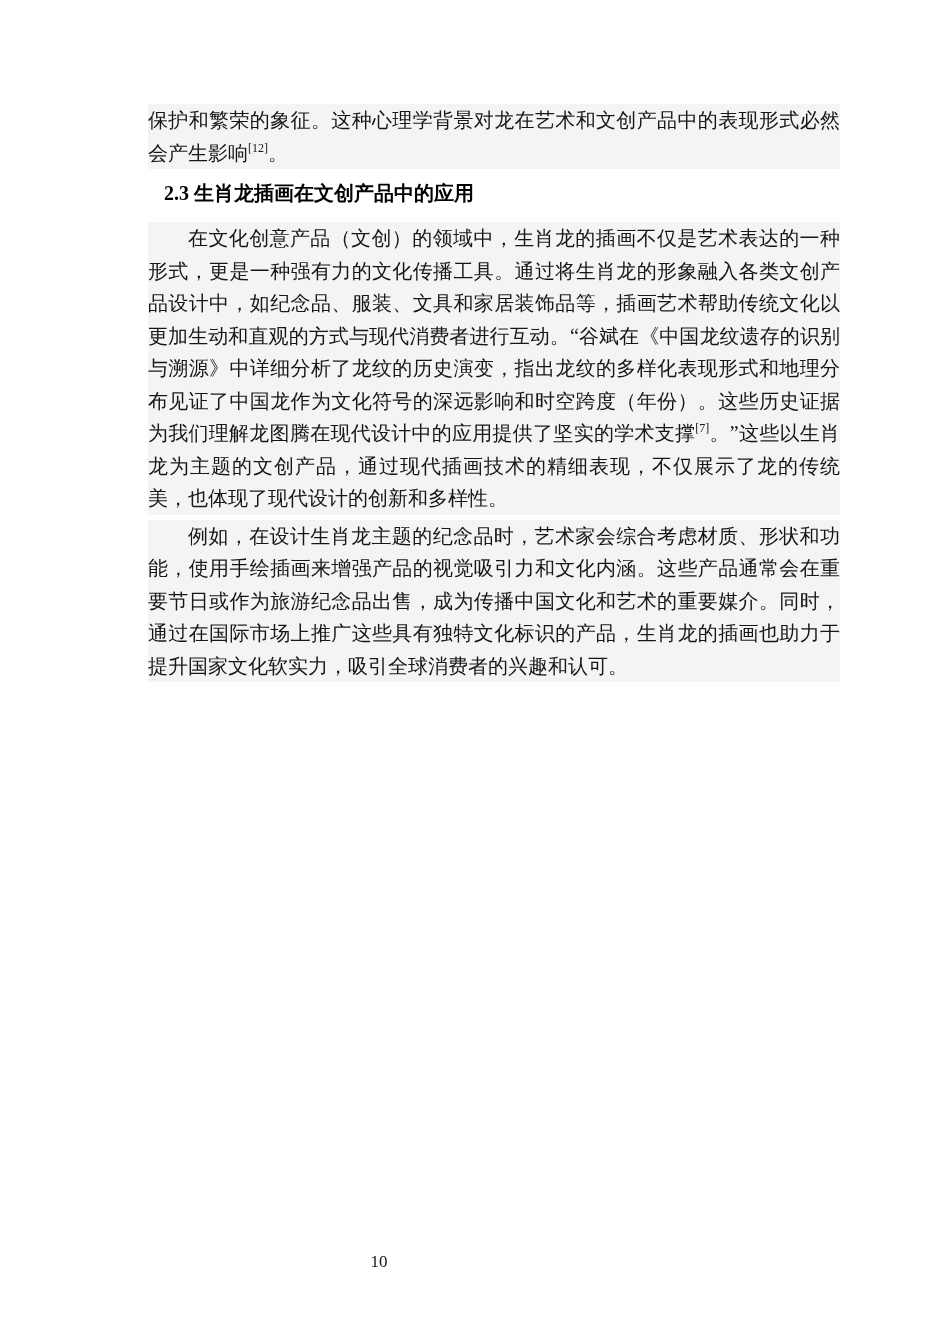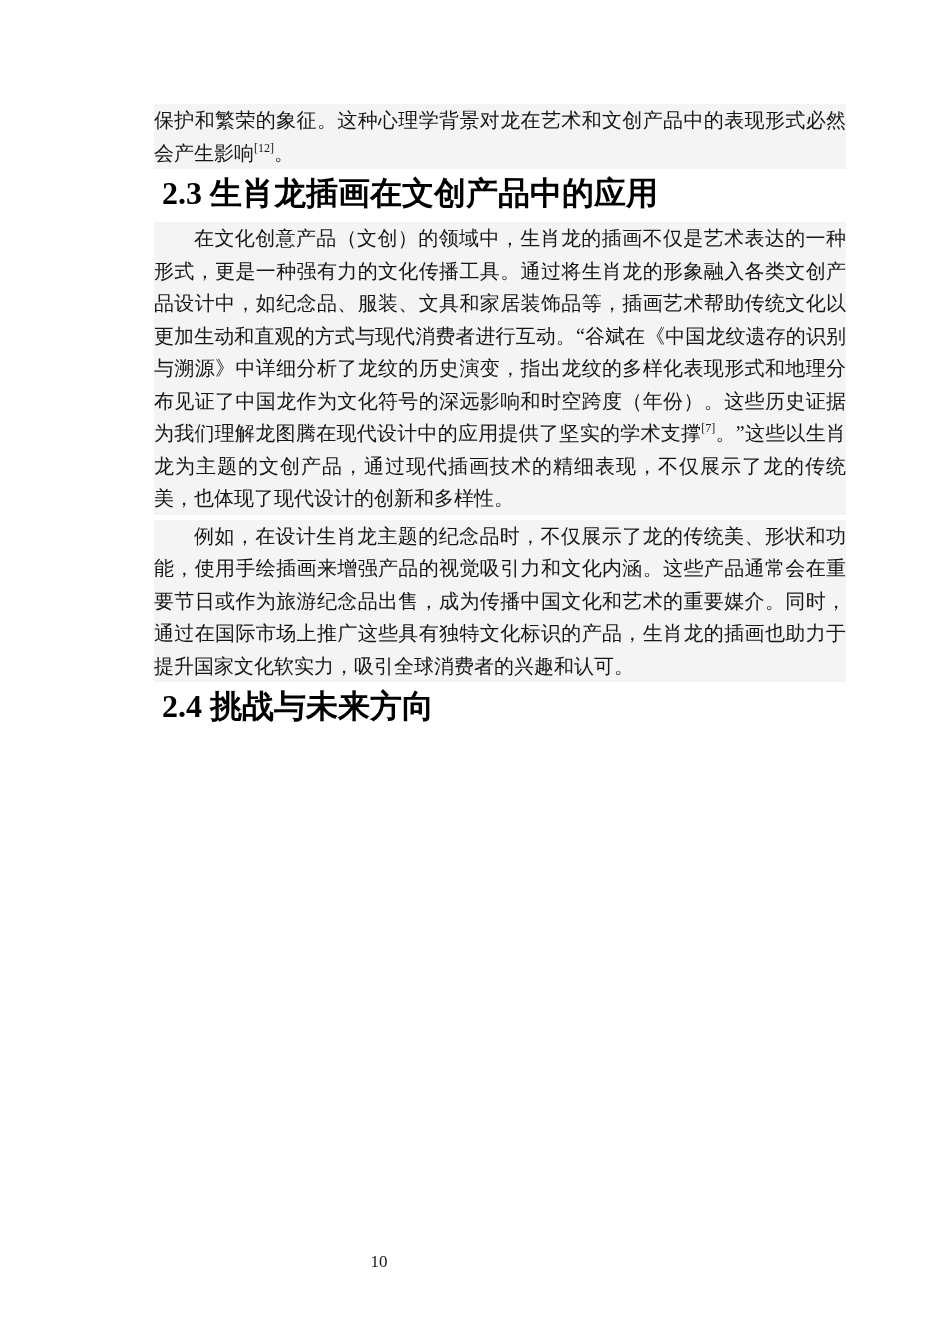--- a/index.html
+++ b/index.html
@@ -9,21 +9,21 @@
   }
   body {
     width: 950px;
     height: 1344px;
     position: relative;
     overflow: hidden;
     font-family: "Liberation Serif", "DejaVu Serif", serif;
   }
   .page-body {
     position: absolute;
-    left: 154px;
+    left: 148px;
     top: 104px;
     width: 692px;
   }
   .para {
     font-family: "Liberation Serif", "DejaVu Serif", serif;
     font-size: 20px;
     line-height: 32.5px;
     color: #161616;
     text-align: justify;
     margin: 0 0 5px 0;
@@ -33,25 +33,25 @@
   .para.no-indent {
     text-indent: 0;
   }
   .para sup {
     font-size: 12px;
     line-height: 0;
     vertical-align: super;
   }
   .heading {
     font-family: "Liberation Serif", "DejaVu Serif", serif;
-    font-size: 32px;
+    font-size: 20px;
     line-height: 30px;
     font-weight: bold;
     color: #000000;
-    margin: 9px 0 14px 8px;
+    margin: 9px 0 14px 16px;
     background: #ffffff;
   }
   .page-footer {
     position: absolute;
     left: 0;
     top: 1252px;
     width: 758px;
     text-align: center;
   }
   .page-number {
@@ -60,19 +60,18 @@
     color: #161616;
   }
 </style>
 </head>
 <body>
 
 <main class="page-body">
   <p class="para no-indent">保护和繁荣的象征。这种心理学背景对龙在艺术和文创产品中的表现形式必然会产生影响<sup>[12]</sup>。</p>
   <h2 class="heading">2.3 生肖龙插画在文创产品中的应用</h2>
   <p class="para">在文化创意产品（文创）的领域中，生肖龙的插画不仅是艺术表达的一种形式，更是一种强有力的文化传播工具。通过将生肖龙的形象融入各类文创产品设计中，如纪念品、服装、文具和家居装饰品等，插画艺术帮助传统文化以更加生动和直观的方式与现代消费者进行互动。“谷斌在《中国龙纹遗存的识别与溯源》中详细分析了龙纹的历史演变，指出龙纹的多样化表现形式和地理分布见证了中国龙作为文化符号的深远影响和时空跨度（年份）。这些历史证据为我们理解龙图腾在现代设计中的应用提供了坚实的学术支撑<sup>[7]</sup>。”这些以生肖龙为主题的文创产品，通过现代插画技术的精细表现，不仅展示了龙的传统美，也体现了现代设计的创新和多样性。</p>
-  <p class="para">例如，在设计生肖龙主题的纪念品时，不仅展示了龙的传统美、形状和功能，使用手绘插画来增强产品的视觉吸引力和文化内涵。这些产品通常会在重要节日或作为旅游纪念品出售，成为传播中国文化和艺术的重要媒介。同时，通过在国际市场上推广这些具有独特文化标识的产品，生肖龙的插画也助力于提升国家文化软实力，吸引全球消费者的兴趣和认可。</p>
-  <h2 class="heading">2.4 挑战与未来方向</h2>
+  <p class="para">例如，在设计生肖龙主题的纪念品时，艺术家会综合考虑材质、形状和功能，使用手绘插画来增强产品的视觉吸引力和文化内涵。这些产品通常会在重要节日或作为旅游纪念品出售，成为传播中国文化和艺术的重要媒介。同时，通过在国际市场上推广这些具有独特文化标识的产品，生肖龙的插画也助力于提升国家文化软实力，吸引全球消费者的兴趣和认可。</p>
 </main>
 
 <footer class="page-footer">
   <span class="page-number">10</span>
 </footer>
 
 </body></html>

